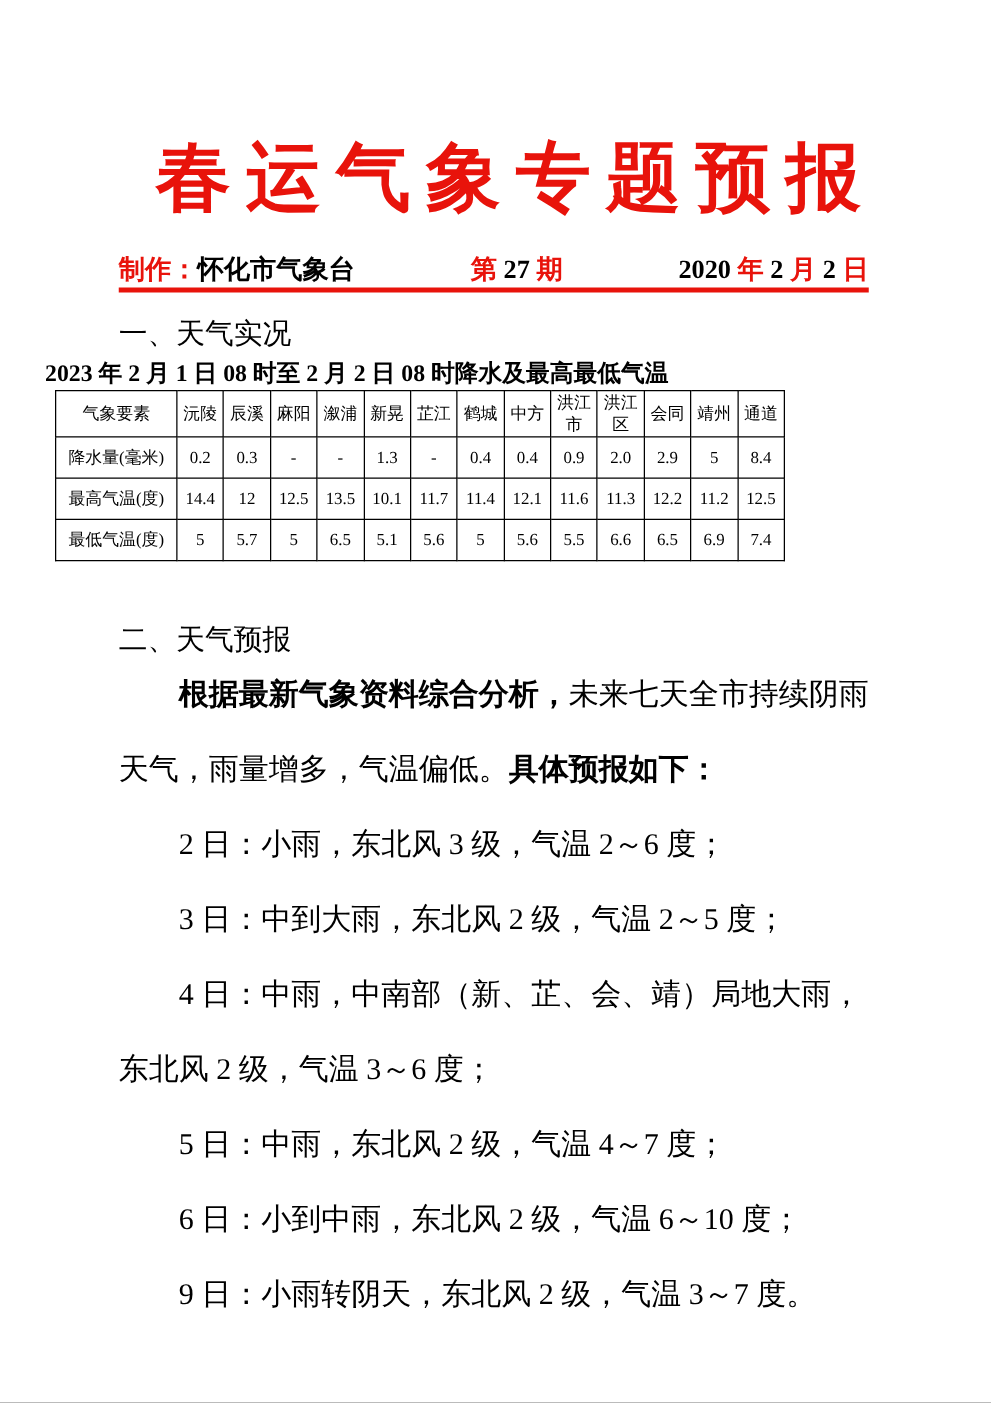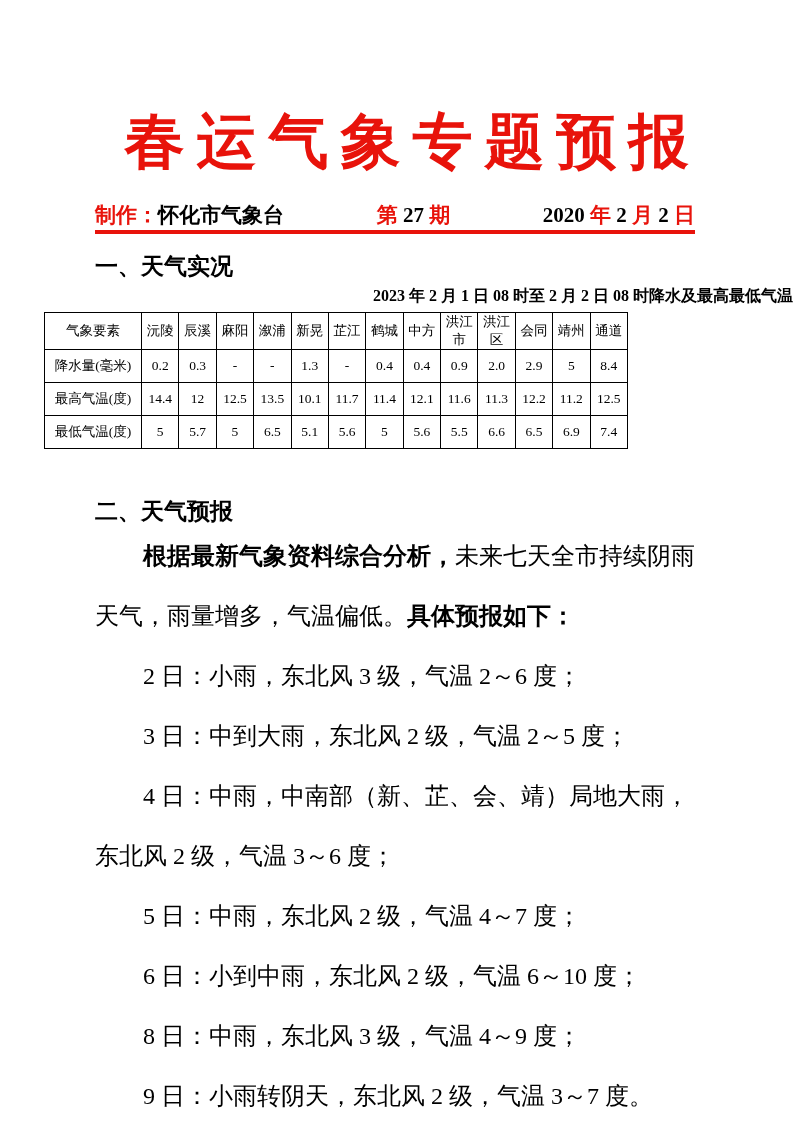--- a/index.html
+++ b/index.html
@@ -25,27 +25,27 @@
     display: flex; justify-content: space-between; align-items: baseline;
     font-size: 21px; font-weight: bold; white-space: nowrap;
   }
   .red { color: var(--red); }
   .red-rule {
     position: absolute; top: 230px; left: 95px; width: 600px; height: 4px;
     background: var(--red); border: none; margin: 0;
   }
   .sec-heading {
     position: absolute; left: 95px; margin: 0;
-    font-size: 23px; font-weight: bold;
+    font-size: 23px; font-weight: normal;
   }
   #sec1-heading { top: 251px; }
   #sec2-heading { top: 496px; }
   .table-title {
     position: absolute; top: 286px; left: 0; width: 100%; margin: 0;
-    text-align: right; font-size: 16px; font-weight: bold; white-space: nowrap;
+    text-align: left; font-size: 19px; font-weight: bold; white-space: nowrap; padding-left: 36px;
   }
   table.weather {
     position: absolute; top: 312px; left: 44px;
     width: 584px; border-collapse: collapse; table-layout: fixed;
     font-size: 13.5px; font-weight: normal;
   }
   table.weather th, table.weather td {
     border: 1px solid #000; height: 33px;
     text-align: center; vertical-align: middle;
     font-weight: normal; padding: 0 2px; overflow: hidden;
@@ -174,18 +174,17 @@
   <h2 id="sec2-heading" class="sec-heading">二、天气预报</h2>
 
   <div class="body-block">
     <p><span class="b">根据最新气象资料综合分析，</span><span>未来七天全市持续阴雨天气，雨量增多，气温偏低。</span><span class="b">具体预报如下：</span></p>
     <div>
         <p>2 日：小雨，东北风 3 级，气温 2～6 度；</p>
         <p>3 日：中到大雨，东北风 2 级，气温 2～5 度；</p>
         <p>4 日：中雨，中南部（新、芷、会、靖）局地大雨，东北风 2 级，气温 3～6 度；</p>
         <p>5 日：中雨，东北风 2 级，气温 4～7 度；</p>
         <p>6 日：小到中雨，东北风 2 级，气温 6～10 度；</p>
-        <p>8 日：中雨，东北风 3 级，气温 4～9 度；</p>
         <p>9 日：小雨转阴天，东北风 2 级，气温 3～7 度。</p>
       </div>
   </div>
 
 </div>
 
 </body></html>

